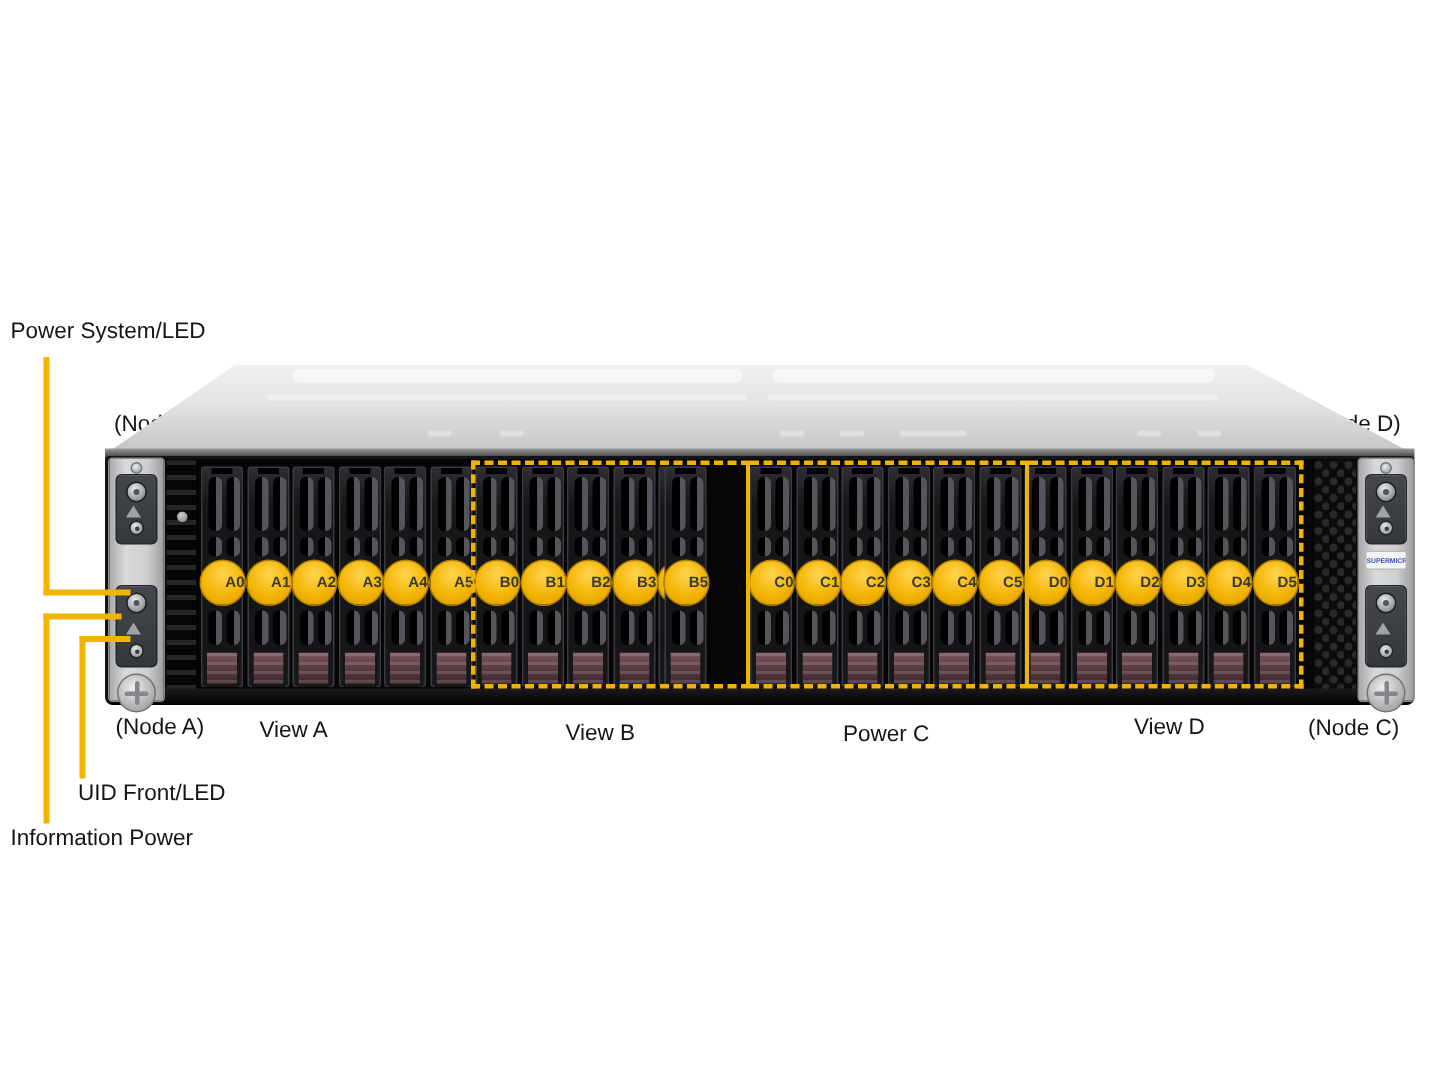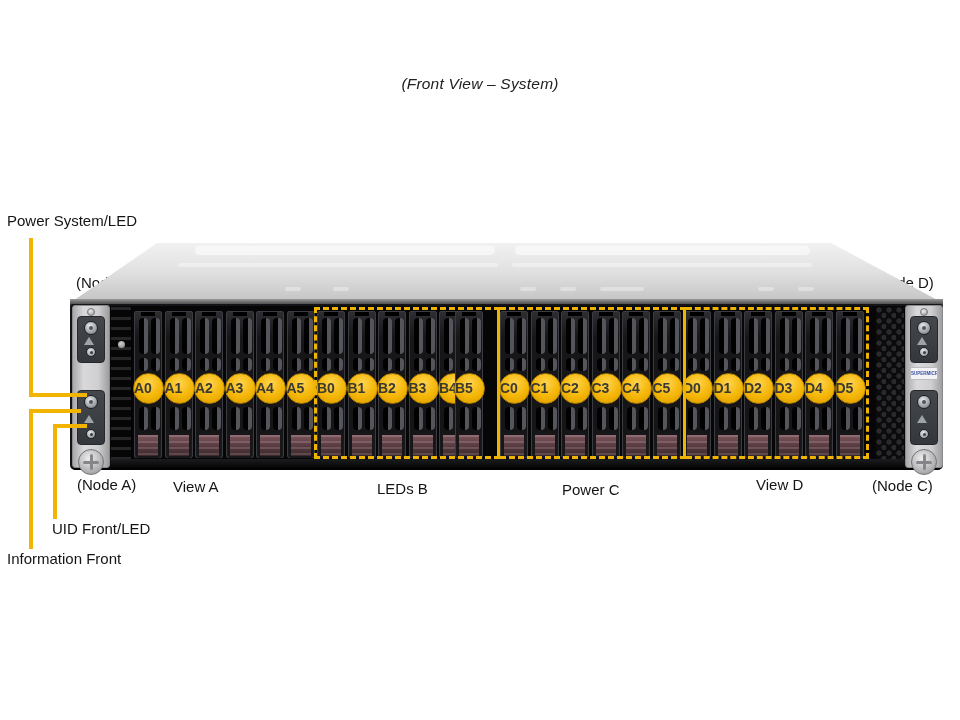--- a/index.html
+++ b/index.html
@@ -36,22 +36,22 @@
          background-size:10px 11px;}
   
   .tray{position:absolute;top:311px;width:28px;height:147px;box-sizing:border-box;z-index:4;
         background:linear-gradient(180deg,#2d2d32,#17171a 18%,#151518 82%,#1e1e22);
         border:1px solid #3b3b42;border-radius:2px;}
   .tray::before{content:"";position:absolute;top:0;left:6px;right:6px;height:4px;background:#000;}
   .vs{position:absolute;width:9px;border-radius:4px;
       background:linear-gradient(90deg,#010101 0 5px,#55555c 5px);}
   .badge{position:absolute;top:61px;left:50%;margin-left:-15px;width:29px;height:29px;border-radius:50%;
          background:radial-gradient(circle at 50% 32%,#ffd44e,#f3b403 58%,#d99b00);
-         border:1px solid #b28000;color:#3a3a32;font-weight:bold;font-size:14px;
-         line-height:29px;text-align:left;z-index:5;}
+         border:1px solid #b28000;color:#3a3a32;font-weight:bold;font-size:10px;
+         line-height:29px;text-align:right;z-index:5;}
   .latch{position:absolute;left:1px;right:1px;top:121px;height:25px;box-sizing:border-box;
          background:repeating-linear-gradient(180deg,rgba(255,255,255,.14) 0 2px,rgba(0,0,0,0) 2px 6px),
                     linear-gradient(180deg,#7c555c,#573a40 55%,#3c282c);
          border:2px solid #17171a;border-radius:2px;}
   
   .nbox{position:absolute;top:307px;height:152px;box-sizing:border-box;
         border:3px dashed #EFB302;z-index:6;}
   
   .ear{position:absolute;top:305px;width:38px;height:163px;z-index:5;
        background:linear-gradient(90deg,#a9a9ab,#d9d9db 30%,#cfcfd1 70%,#9e9ea0);
@@ -78,33 +78,32 @@
   .thumbscrew::after{top:50%;left:4px;right:4px;height:3px;margin-top:-1.5px;}
   .brandplate{position:absolute;left:4px;right:4px;top:61px;height:13px;background:#f3f3f5;border:1px solid #bbb;
        border-radius:2px;text-align:center;line-height:12px;font-size:4.5px;letter-spacing:0;
        color:#3A4FA0;font-weight:bold;box-sizing:border-box;white-space:nowrap;overflow:hidden;}
 </style>
 </head>
 <body>
 
 <div class="stage">
 
-  <div class="title">(Front View – System)</div>
 
   <div class="lbl" style="left:7px;top:212px;">Power System/LED</div>
   <div class="lbl" style="left:52px;top:520px;">UID Front/LED</div>
-  <div class="lbl" style="left:7px;top:550px;">Information Front</div>
+  <div class="lbl" style="left:7px;top:550px;">Information Power</div>
 
   <div class="lbl" style="left:76px;top:274px;">(Node B)</div>
   <div class="lbl" style="left:873px;top:274px;">(Node D)</div>
   <div class="lbl" style="left:77px;top:476px;">(Node A)</div>
   <div class="lbl" style="left:872px;top:477px;">(Node C)</div>
 
   <div class="lbl" style="left:173px;top:478px;">View A</div>
-  <div class="lbl" style="left:377px;top:480px;">LEDs B</div>
+  <div class="lbl" style="left:377px;top:480px;">View B</div>
   <div class="lbl" style="left:562px;top:481px;">Power C</div>
   <div class="lbl" style="left:756px;top:476px;">View D</div>
 
   <div class="yline" style="left:29px;top:238px;width:4px;height:158px;"></div>
   <div class="yline" style="left:29px;top:393px;width:58px;height:4px;"></div>
   <div class="yline" style="left:29px;top:409px;width:52px;height:4px;"></div>
   <div class="yline" style="left:29px;top:409px;width:4px;height:140px;"></div>
   <div class="yline" style="left:53px;top:424px;width:34px;height:4px;"></div>
   <div class="yline" style="left:53px;top:424px;width:4px;height:95px;"></div>
 
@@ -233,21 +232,21 @@
       <div class="tray" style="left: 439px;">
         <div class="vs" style="left:4px;top:6px;height:36px"></div>
         <div class="vs" style="left:16px;top:6px;height:36px"></div>
         <div class="vs" style="left:4px;top:46px;height:13px"></div>
         <div class="vs" style="left:16px;top:46px;height:13px"></div>
         <div class="vs" style="left:4px;top:95px;height:23px"></div>
         <div class="vs" style="left:16px;top:95px;height:23px"></div>
         <div class="latch"></div>
         <div class="badge">B4</div>
       </div>
-      <div class="tray" style="left: 455px;">
+      <div class="tray" style="left: 443px;">
         <div class="vs" style="left:4px;top:6px;height:36px"></div>
         <div class="vs" style="left:16px;top:6px;height:36px"></div>
         <div class="vs" style="left:4px;top:46px;height:13px"></div>
         <div class="vs" style="left:16px;top:46px;height:13px"></div>
         <div class="vs" style="left:4px;top:95px;height:23px"></div>
         <div class="vs" style="left:16px;top:95px;height:23px"></div>
         <div class="latch"></div>
         <div class="badge">B5</div>
       </div>
       <div class="tray" style="left: 500px;">

